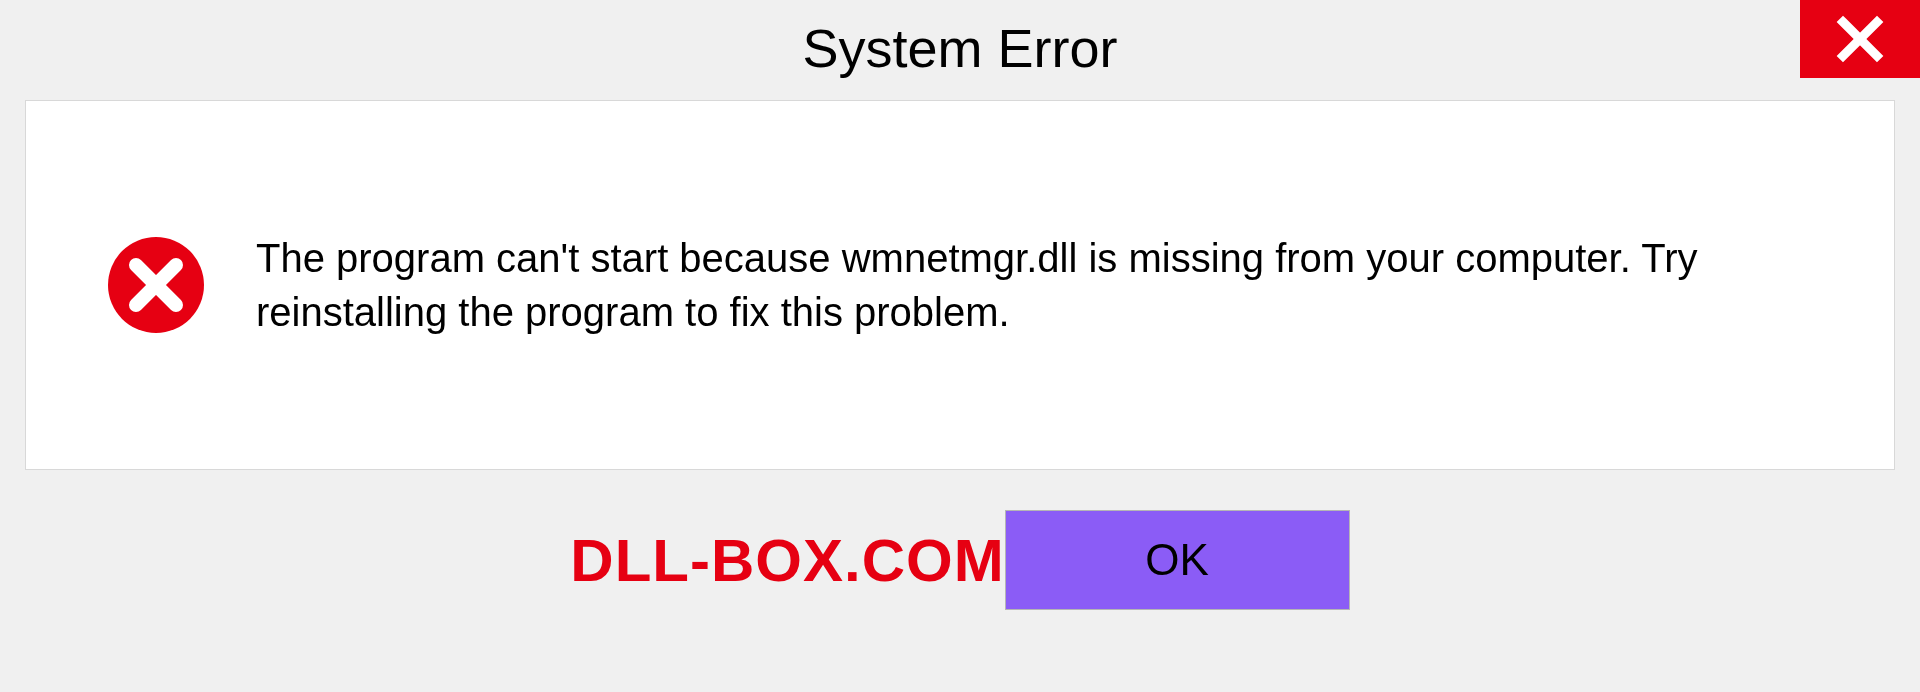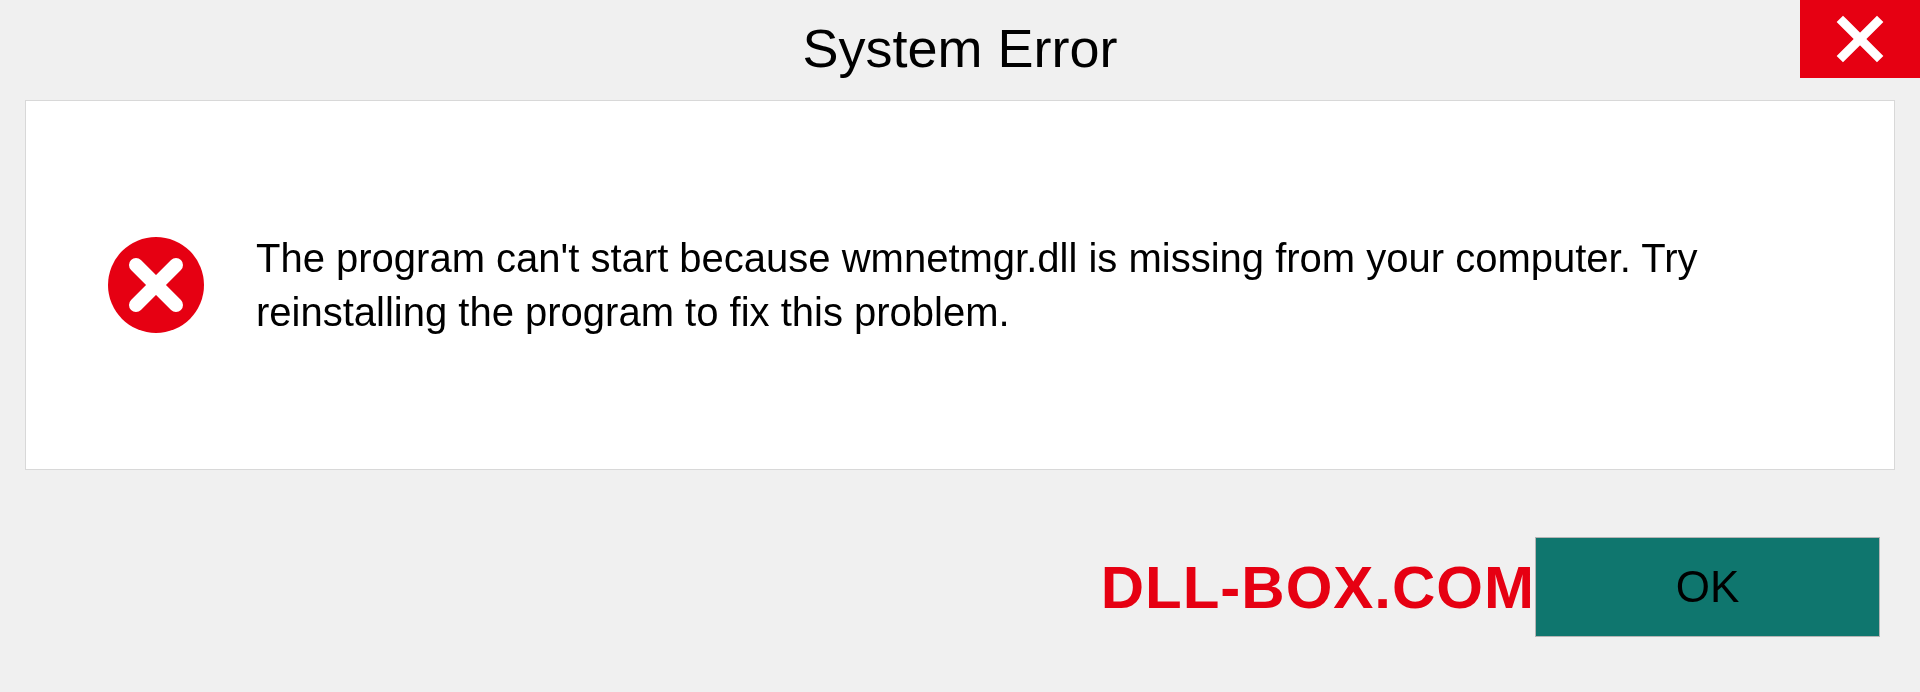--- a/index.html
+++ b/index.html
@@ -54,36 +54,35 @@
       flex-shrink: 0;
       margin-right: 50px;
     }
     .error-message {
       font-size: 40px;
       line-height: 1.35;
       color: #000;
     }
     .footer {
       display: flex;
-      justify-content: flex-end;
+      justify-content: center;
       align-items: center;
-      padding: 31px 40px 0 40px;
-      margin-top: 36px;
+      padding: 40px 40px 0 40px;
     }
     .watermark {
       font-family: Verdana, Geneva, sans-serif;
       font-size: 60px;
       font-weight: 700;
       color: #e60012;
       letter-spacing: 1px;
     }
     .ok-btn {
       width: 345px;
       height: 100px;
-      background: #0f766e;
+      background: #8b5cf6;
       border: 1px solid #b5b5b5;
       font-size: 44px;
       font-family: "Segoe UI", Arial, sans-serif;
       cursor: pointer;
       color: #000;
     }
   </style>
 </head>
 <body>
 

